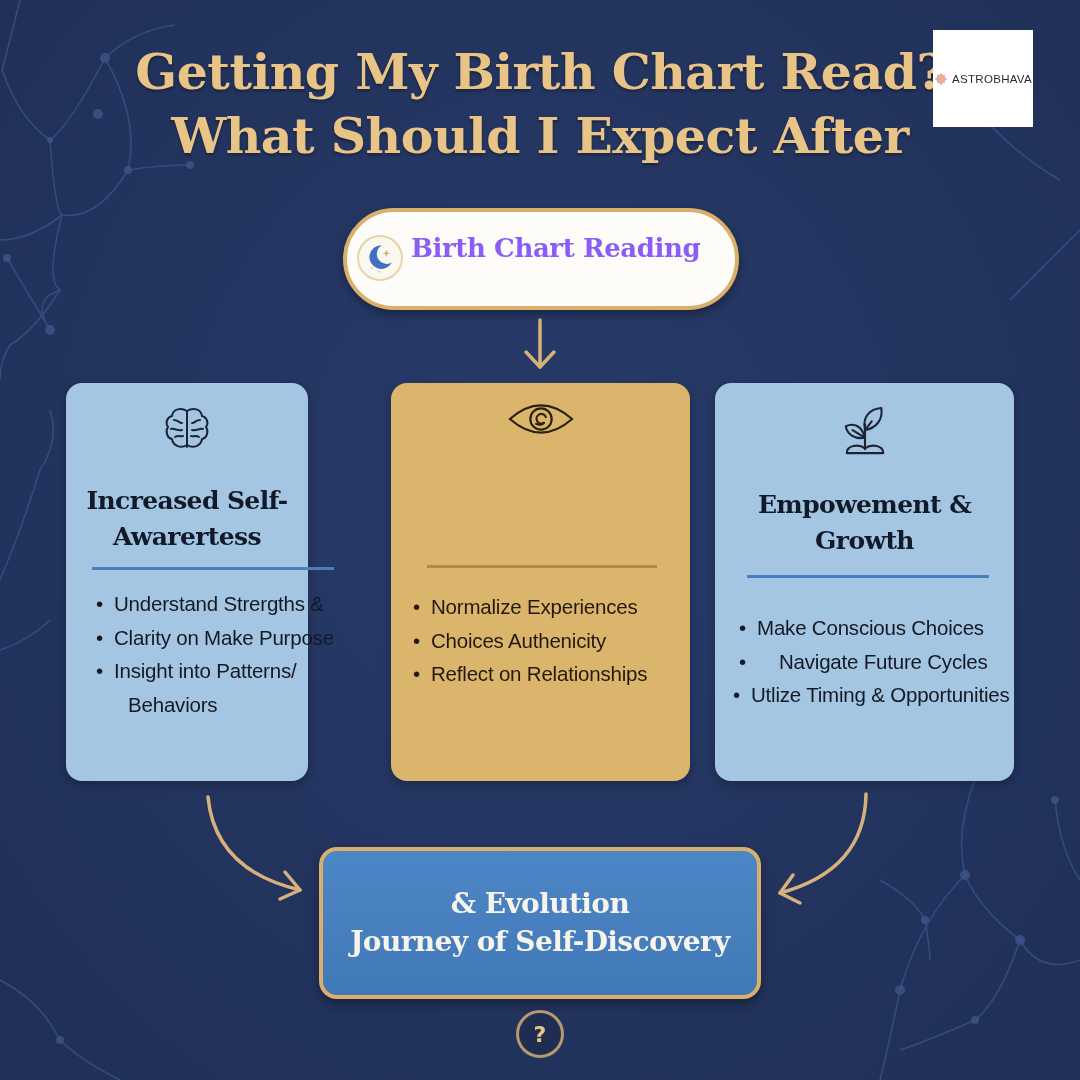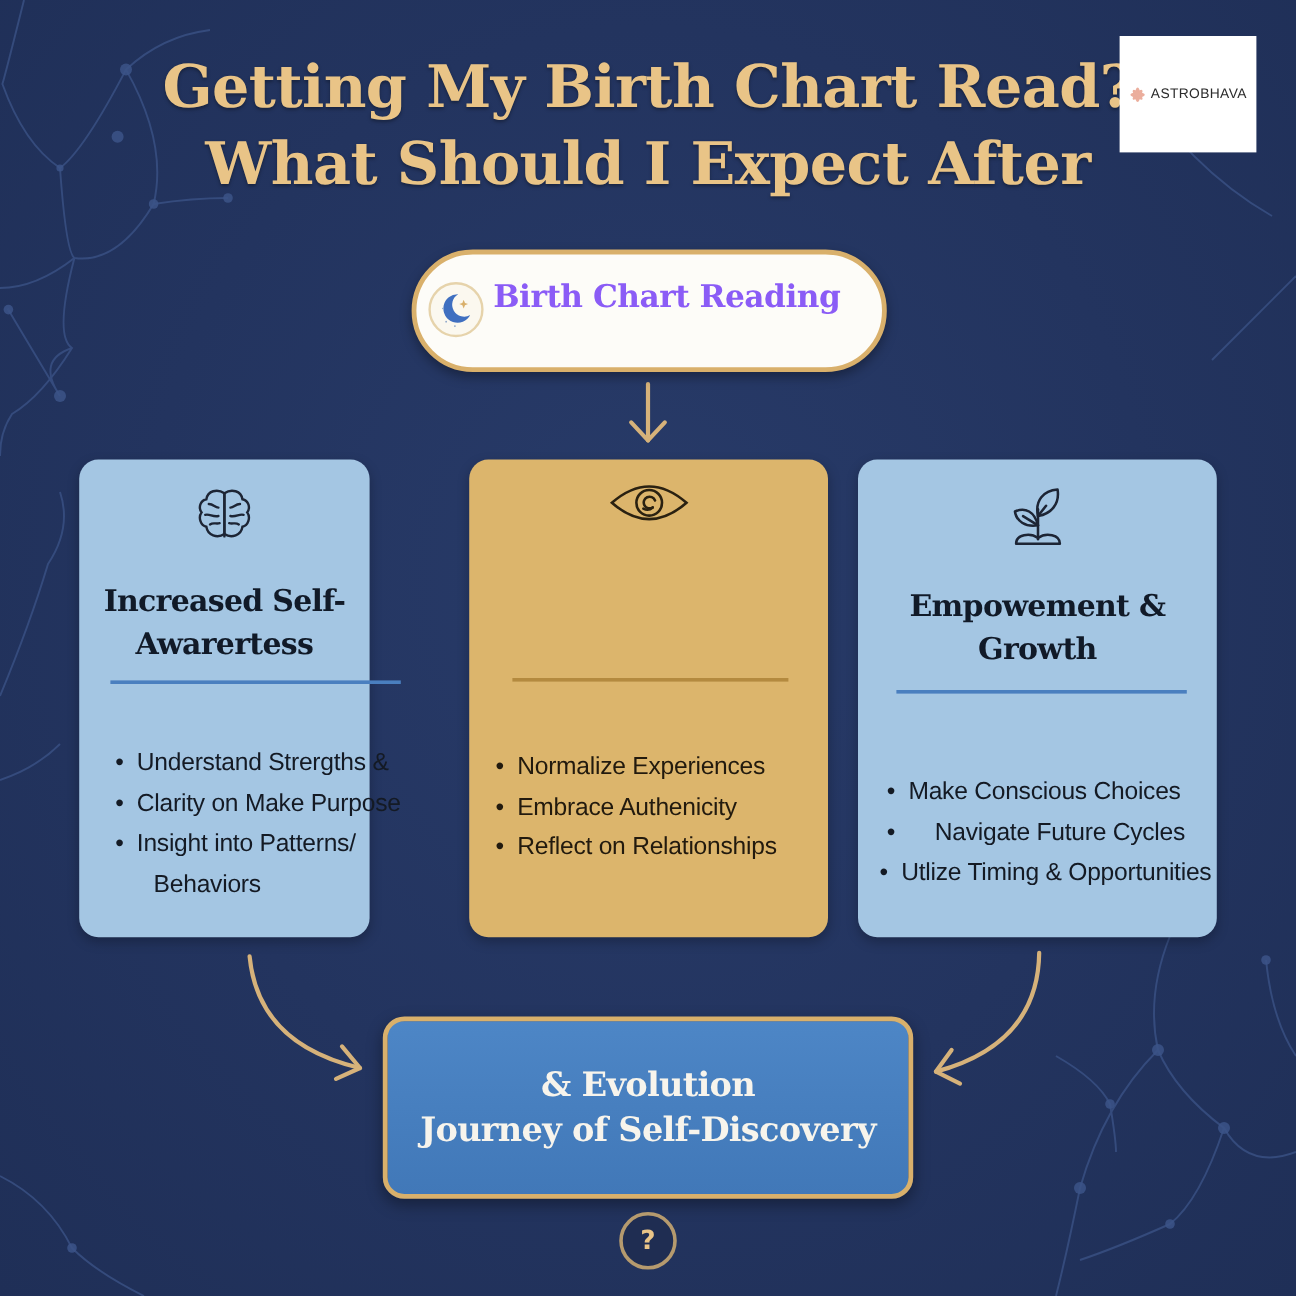--- a/index.html
+++ b/index.html
@@ -19,21 +19,21 @@
       font-weight: bold;
       font-size: 49px;
       line-height: 64px;
       color: #e9c487;
       letter-spacing: -0.5px;
       text-shadow: 0 2px 3px rgba(0,0,0,0.35);
     }
     .title span { display: block; }
 
     .logo {
-      position: absolute; left: 933px; top: 30px; width: 114px; height: 97px;
+      position: absolute; left: 933px; top: 30px; width: 100px; height: 97px;
       background: #ffffff;
       display: flex; align-items: center; justify-content: center; gap: 4px;
     }
     .logo-mark { width: 14px; height: 14px; }
     .logo-text {
       font-family: "Liberation Sans", sans-serif;
       font-size: 11.5px; letter-spacing: 0.3px; color: #2b2b2b;
     }
 
     .start-pill {
@@ -78,21 +78,20 @@
     .card-rule { position: absolute; height: 3px; }
     .card.blue .card-rule { background: #4a7fbf; }
     .card.gold .card-rule { background: #b48a3f; }
     .card-list {
       position: absolute; list-style: none;
       font-family: "Liberation Sans", sans-serif;
       font-size: 20.5px; line-height: 33.5px;
       color: #141a24;
       letter-spacing: -0.2px;
       white-space: nowrap;
-      margin-top: 32px;
     }
     .card.gold .card-list { color: #221a0e; }
     .card-list li { position: relative; padding-left: 18px; }
     .card-list li::before {
       content: "•"; position: absolute; left: 0; top: 0;
     }
     .card-list li .cont { display: block; padding-left: 14px; }
 
     #card-1 { left: 66px; width: 242px; }
     #card-2 { left: 391px; width: 299px; }
@@ -241,21 +240,21 @@
     <svg viewBox="0 0 70 44" width="68" height="44" fill="none" stroke="#2a2111" stroke-width="2.2" stroke-linecap="round">
       <path d="M3 22 Q35 -6 67 22 Q35 50 3 22 Z"></path>
       <circle cx="35" cy="22" r="11"></circle>
       <path d="M38 26 A5 5 0 1 1 40 20"></path>
       <path d="M38 26 A7 7 0 0 1 30 27"></path>
     </svg>
   </div>
   <div class="card-rule" style="left:36px; width:230px; top:182px;"></div>
   <ul class="card-list" style="left:22px; top:207px;">
     <li>Normalize Experiences</li>
-    <li>Embrace Authenicity</li>
+    <li>Choices Authenicity</li>
     <li>Reflect on Relationships</li>
   </ul>
 </div>
 
 <div class="card blue" id="card-3">
   <div class="card-icon" style="top:20px;">
     <svg viewBox="0 0 50 60" width="48" height="58" fill="none" stroke="#1d2535" stroke-width="2.2" stroke-linecap="round" stroke-linejoin="round">
       <path d="M25 48 L25 22"></path>
       <path d="M25 28 C22 14 30 6 42 5 C44 18 36 26 25 28 Z"></path>
       <path d="M32 19 L25 28"></path>

